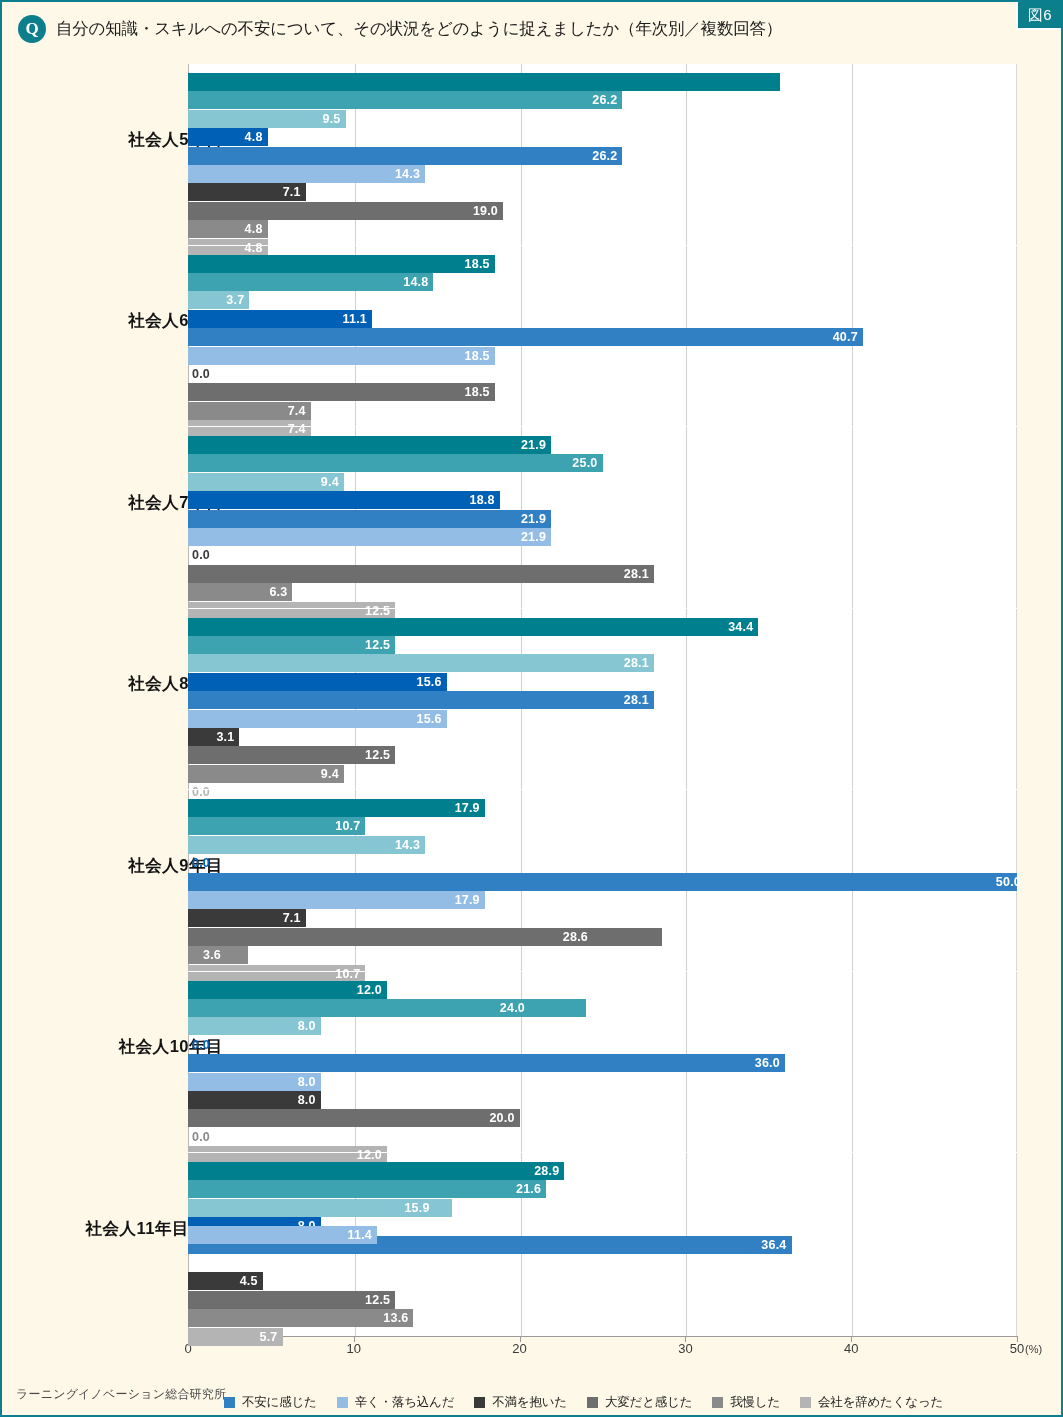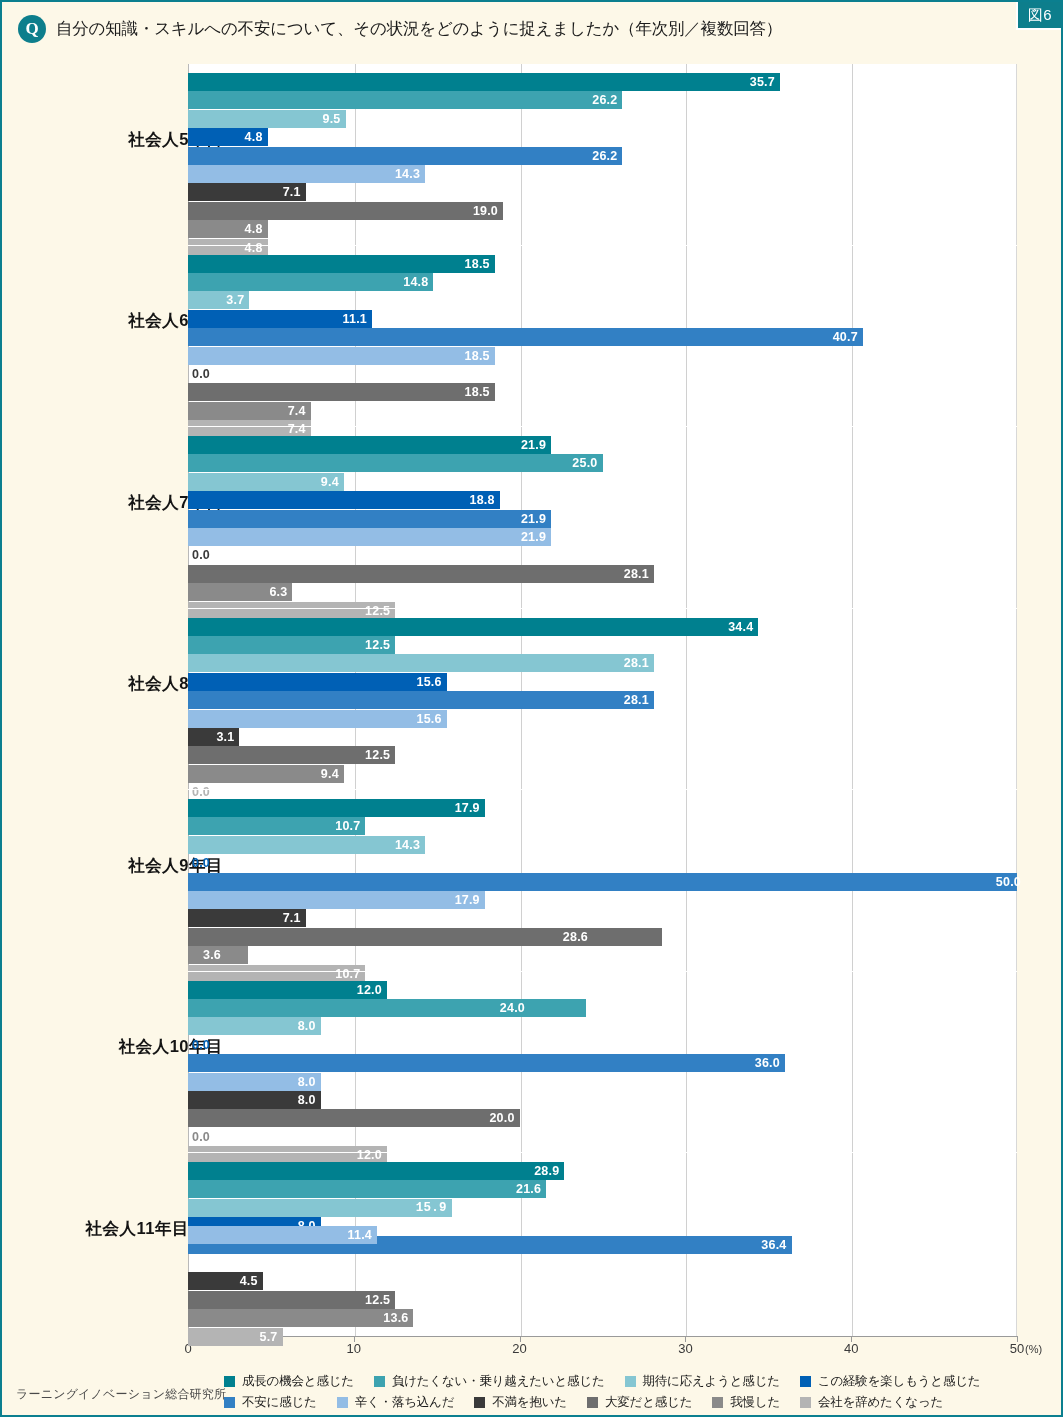--- a/index.html
+++ b/index.html
@@ -157,38 +157,20 @@
   <div id="chart">
       <div class="gridline" style="left: 165.8px;"></div>
       <div class="gridline" style="left: 331.6px;"></div>
       <div class="gridline" style="left: 497.4px;"></div>
       <div class="gridline" style="left: 663.2px;"></div>
     </div>
   <div id="axis-line"></div>
 
   <div id="legend">
     <div id="footer-src">ラーニングイノベーション総合研究所</div>
-    <div class="legend-row" id="legend-row-1">
-        <div class="legend-item">
-          <span class="legend-swatch" style="background: rgb(0, 128, 143);"></span>
-          <span class="legend-text">成長の機会と感じた</span>
-        </div>
-        <div class="legend-item">
-          <span class="legend-swatch" style="background: rgb(61, 163, 176);"></span>
-          <span class="legend-text">負けたくない・乗り越えたいと感じた</span>
-        </div>
-        <div class="legend-item">
-          <span class="legend-swatch" style="background: rgb(133, 198, 210);"></span>
-          <span class="legend-text">期待に応えようと感じた</span>
-        </div>
-        <div class="legend-item">
-          <span class="legend-swatch" style="background: rgb(0, 96, 181);"></span>
-          <span class="legend-text">この経験を楽しもうと感じた</span>
-        </div>
-      </div>
     <div class="legend-row" id="legend-row-2">
         <div class="legend-item">
           <span class="legend-swatch" style="background: rgb(50, 128, 196);"></span>
           <span class="legend-text">不安に感じた</span>
         </div>
         <div class="legend-item">
           <span class="legend-swatch" style="background: rgb(147, 189, 229);"></span>
           <span class="legend-text">辛く・落ち込んだ</span>
         </div>
         <div class="legend-item">
@@ -220,21 +202,20 @@
     <div class="ticklabel" style="left: 683.4px;">30</div>
     <div class="tick" style="left: 849.2px;"></div>
     <div class="ticklabel" style="left: 849.2px;">40</div>
     <div class="tick" style="left: 1015px;"></div>
     <div class="ticklabel" style="left: 1015px;">50</div>
     <div id="pct-label" style="left: 1023px;">(%)</div>
     <div class="group" style="top: 0px;">
       <div class="cat-label" style="top: 126.75px;"><span class="cat-name">社会人5年目</span><span class="cat-n">n=42</span></div>
       <div class="bar-row" style="top: 71px; width: 829px;">
         <div class="bar" style="width: 591.906px; background: rgb(0, 128, 143);"></div>
-        <div class="bar-val val-in" style="left: 0px; width: 591.906px; text-align: right; padding-right: 5px;">35.7</div>
       </div>
       <div class="bar-row" style="top: 89.4px; width: 829px;">
         <div class="bar" style="width: 434.396px; background: rgb(61, 163, 176);"></div>
         <div class="bar-val val-in" style="left: 0px; width: 434.396px; text-align: right; padding-right: 5px;">26.2</div>
       </div>
       <div class="bar-row" style="top: 107.8px; width: 829px;">
         <div class="bar" style="width: 157.51px; background: rgb(133, 198, 210);"></div>
         <div class="bar-val val-in" style="left: 0px; width: 157.51px; text-align: right; padding-right: 5px;">9.5</div>
       </div>
       <div class="bar-row" style="top: 126.2px; width: 829px;">
@@ -486,21 +467,21 @@
       <div class="bar-row" style="top: 1160px; width: 829px;">
         <div class="bar" style="width: 376.366px; background: rgb(0, 128, 143);"></div>
         <div class="bar-val val-in" style="left: 0px; width: 376.366px; text-align: right; padding-right: 5px;">28.9</div>
       </div>
       <div class="bar-row" style="top: 1178.4px; width: 829px;">
         <div class="bar" style="width: 358.128px; background: rgb(61, 163, 176);"></div>
         <div class="bar-val val-in" style="left: 0px; width: 358.128px; text-align: right; padding-right: 5px;">21.6</div>
       </div>
       <div class="bar-row" style="top: 1196.8px; width: 829px;">
         <div class="bar" style="width: 263.622px; background: rgb(133, 198, 210);"></div>
-        <div class="bar-val val-in" style="left: 0px; width: 263.622px; text-align: right; padding-right: 5px; font-family: Liberation Mono, monospace;">15.9</div>
+        <div class="bar-val val-in" style="left: 0px; width: 263.622px; text-align: right; padding-right: 22px;">15.9</div>
       </div>
       <div class="bar-row" style="top: 1215.2px; width: 829px;">
         <div class="bar" style="width: 132.64px; background: rgb(0, 96, 181);"></div>
         <div class="bar-val val-in" style="left: 0px; width: 132.64px; text-align: right; padding-right: 5px;">8.0</div>
       </div>
       <div class="bar-row" style="top: 1233.6px; width: 829px;">
         <div class="bar" style="width: 603.512px; background: rgb(50, 128, 196);"></div>
         <div class="bar-val val-in" style="left: 0px; width: 603.512px; text-align: right; padding-right: 5px;">36.4</div>
       </div>
       <div class="bar-row" style="top: 1224px; width: 662px;">

